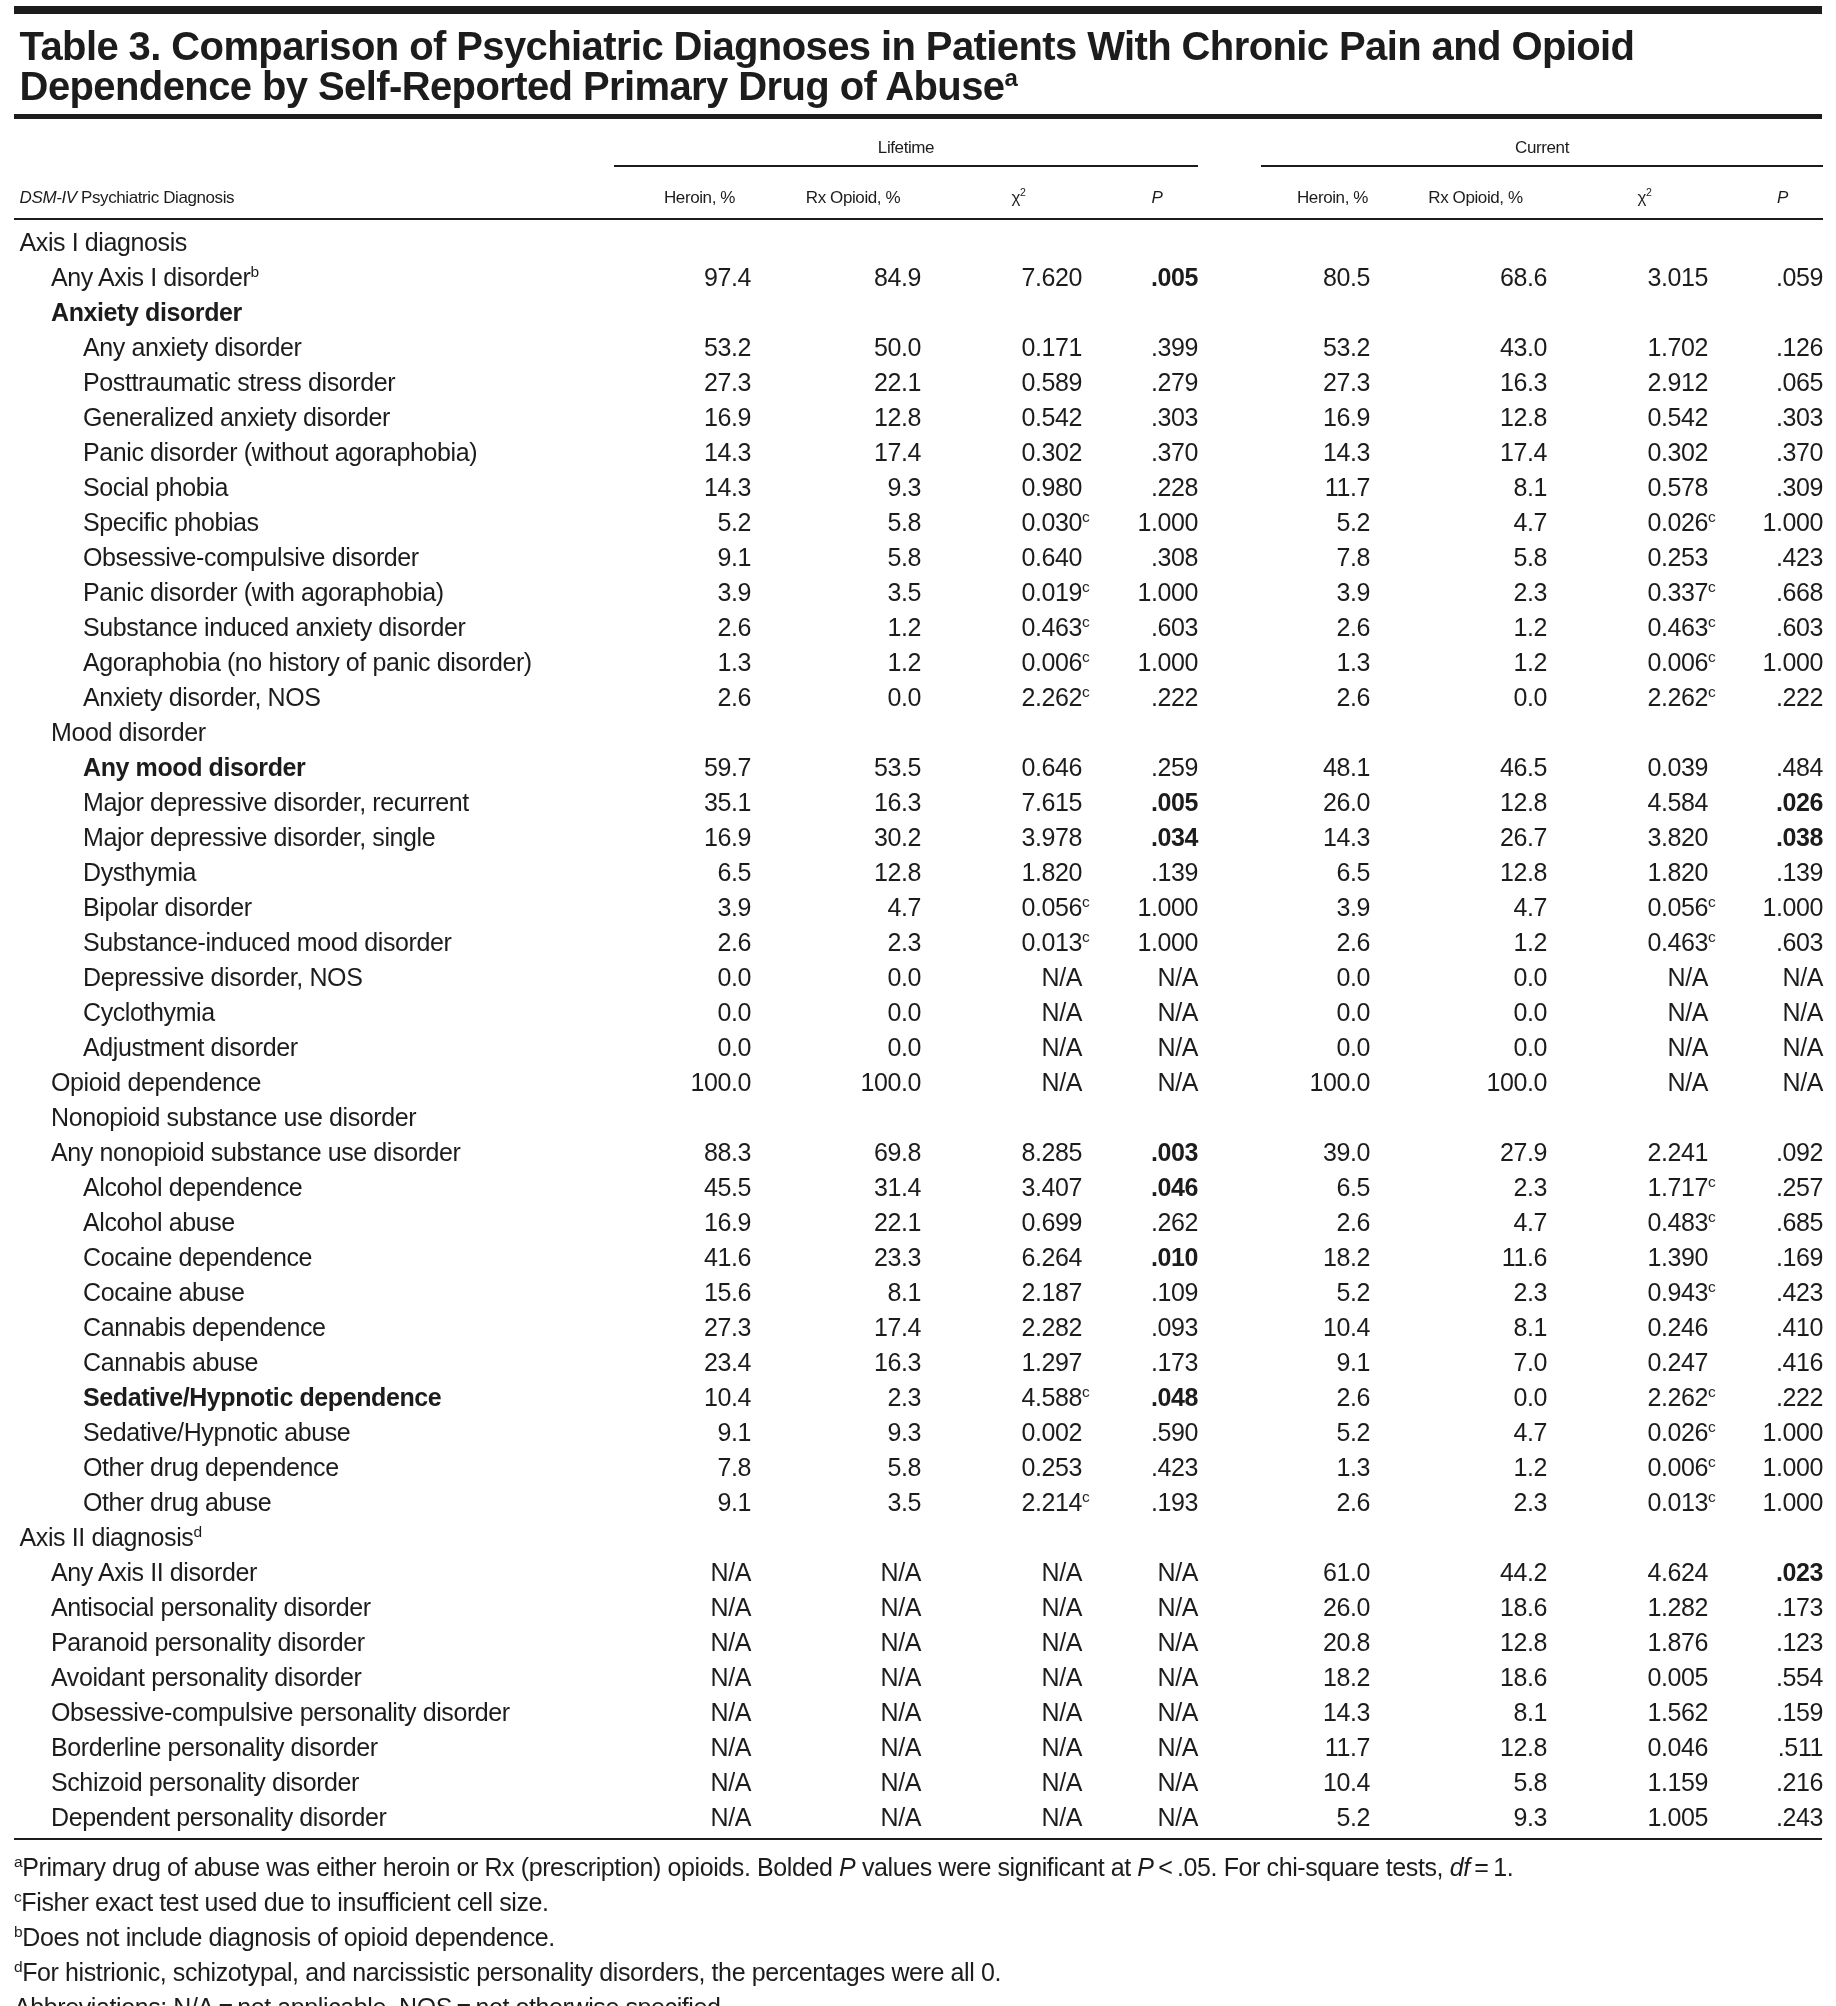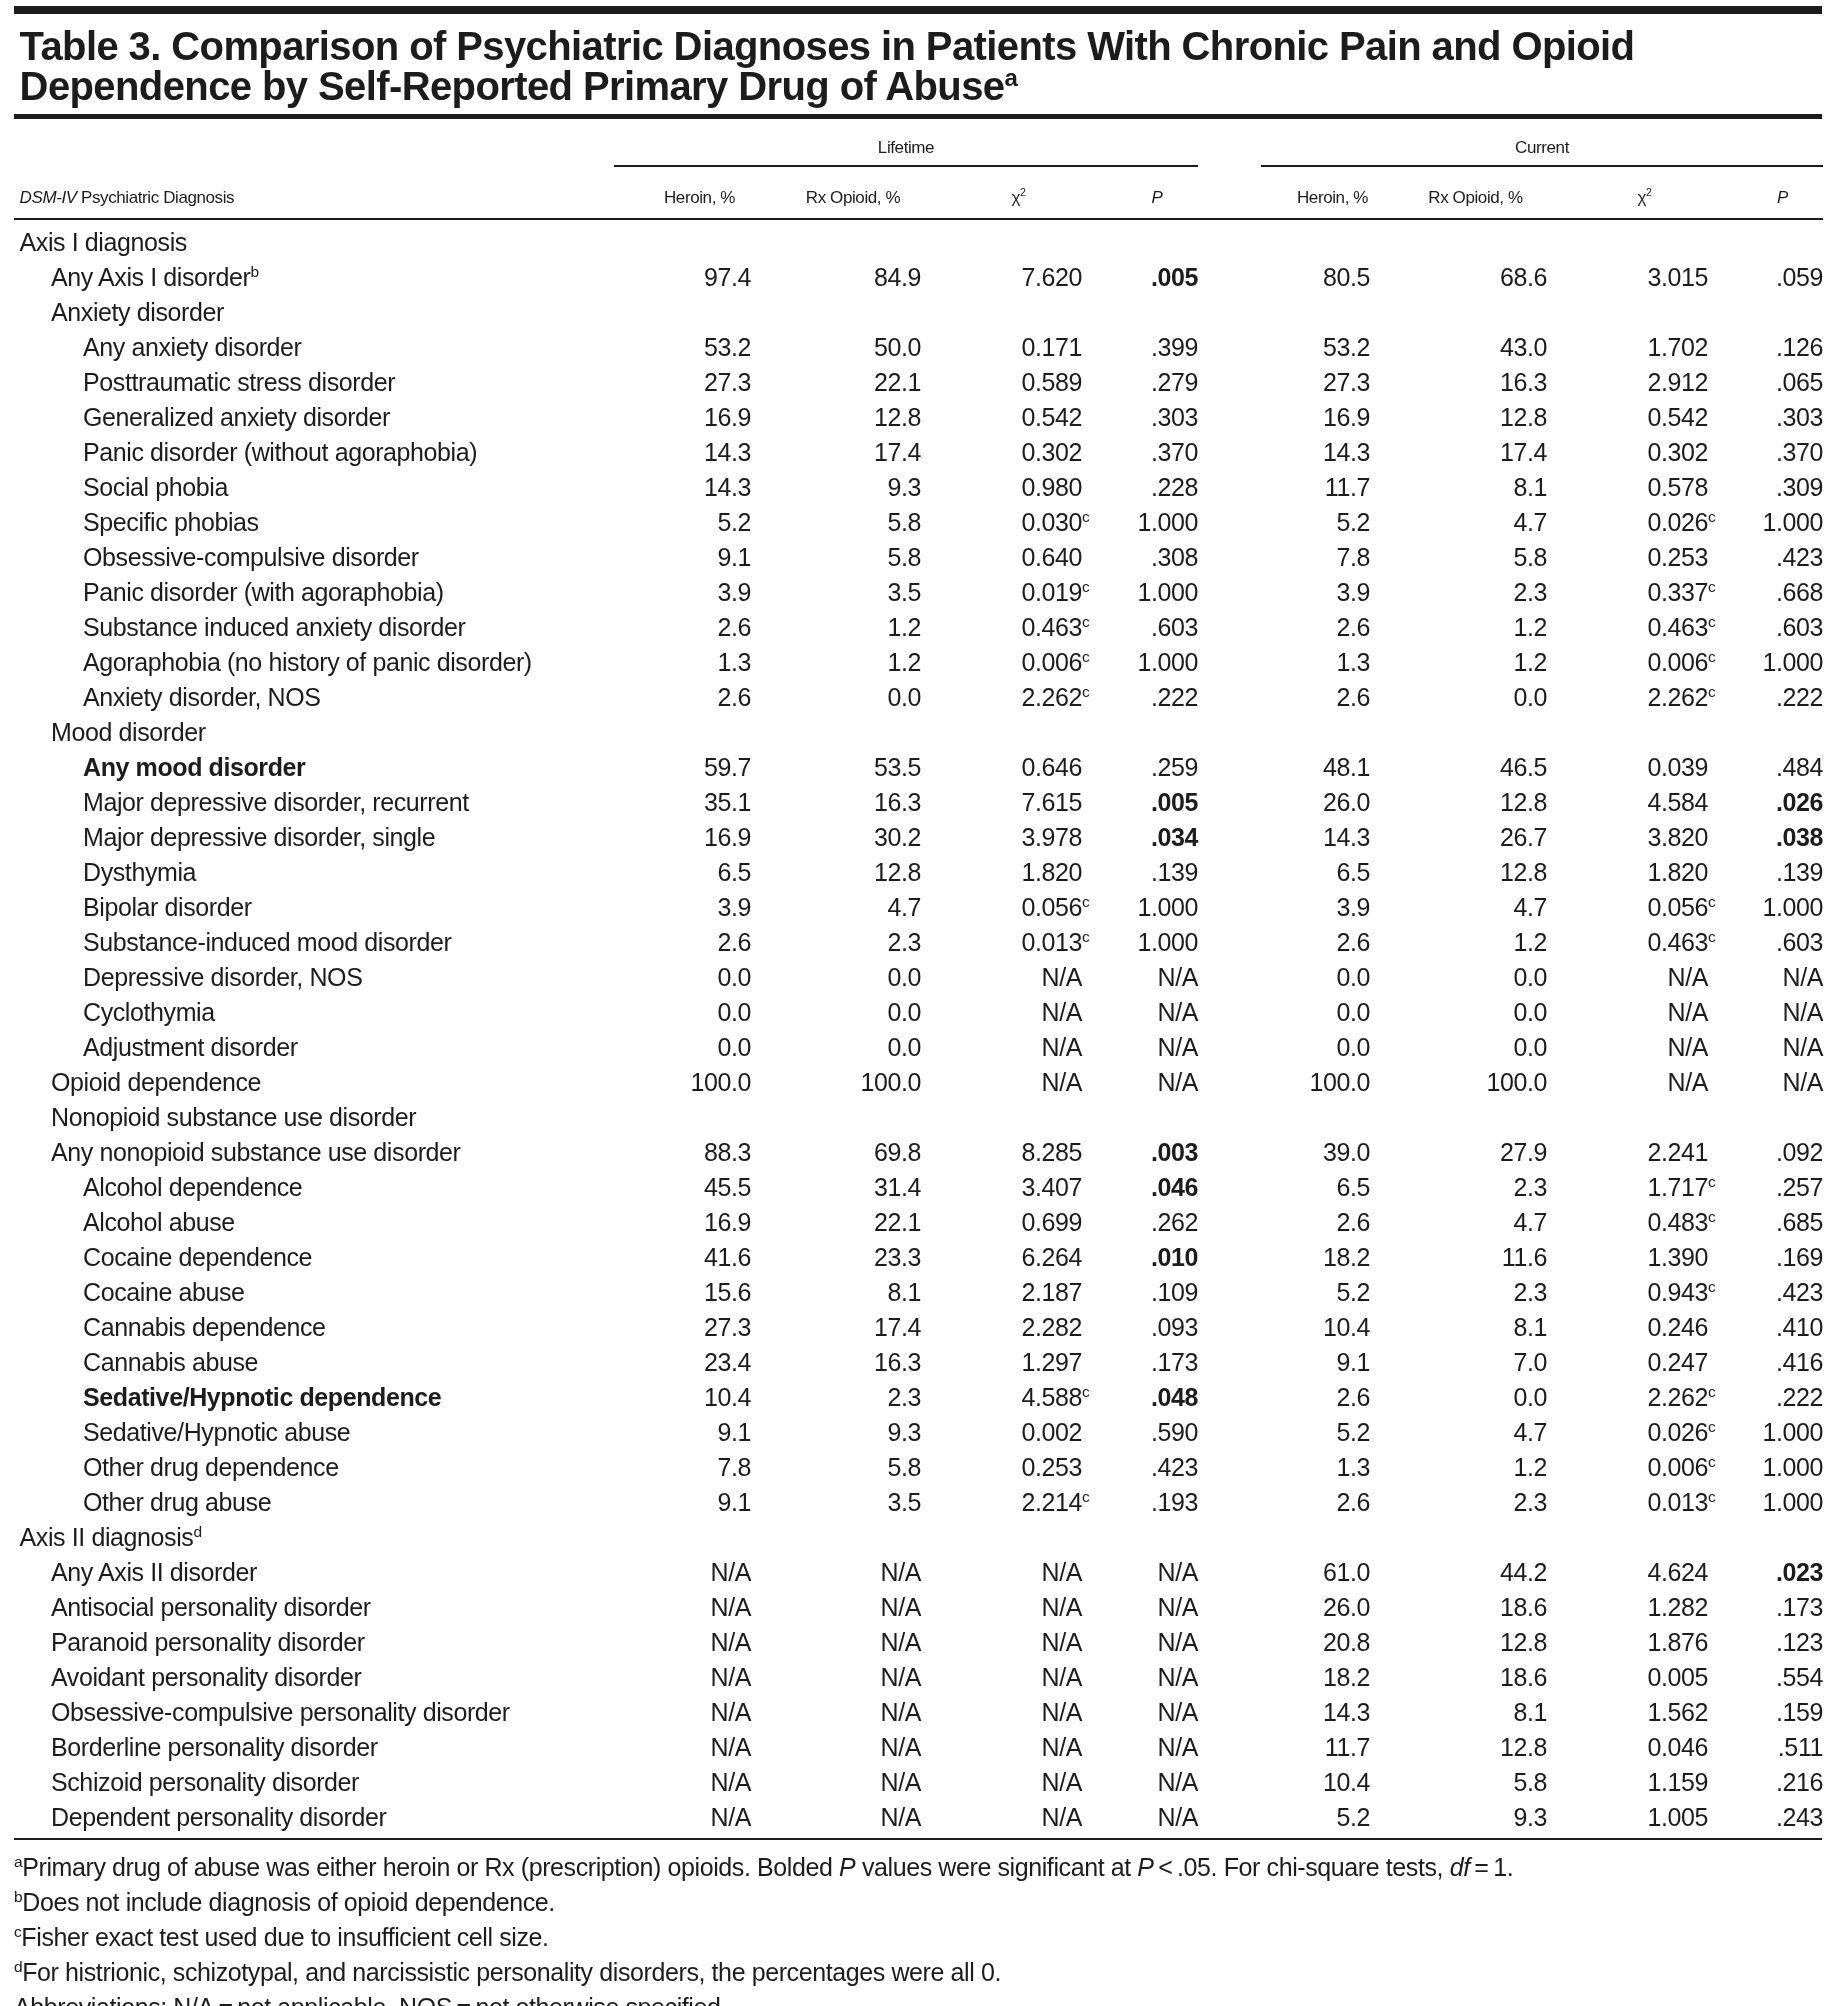--- a/index.html
+++ b/index.html
@@ -88,21 +88,21 @@
           <td class="num"><span>84.9</span></td>
           <td class="num"><span>7.620</span></td>
           <td class="num"><span class="b">.005</span></td>
           <td></td>
           <td class="num"><span>80.5</span></td>
           <td class="num"><span>68.6</span></td>
           <td class="num"><span>3.015</span></td>
           <td class="num"><span>.059</span></td>
         </tr>
         <tr>
-          <td class="lbl" style="padding-left: 37px;"><span>Anxiety disorder</span></td>
+          <td class="lbl" style="padding-left: 37px; font-weight: bold;"><span>Anxiety disorder</span></td>
           <td colspan="9"></td>
         </tr>
         <tr>
           <td class="lbl" style="padding-left: 69px;"><span>Any anxiety disorder</span></td>
           <td class="num"><span>53.2</span></td>
           <td class="num"><span>50.0</span></td>
           <td class="num"><span>0.171</span></td>
           <td class="num"><span>.399</span></td>
           <td></td>
           <td class="num"><span>53.2</span></td>
@@ -588,20 +588,20 @@
           <td class="num"><span>5.2</span></td>
           <td class="num"><span>9.3</span></td>
           <td class="num"><span>1.005</span></td>
           <td class="num"><span>.243</span></td>
         </tr>
       </tbody>
   </table>
 
   <div class="footnotes">
       <div class="fnote"><sup>a</sup><span>Primary drug of abuse was either heroin or Rx (prescription) opioids. Bolded </span><span class="i">P</span><span> values were significant at </span><span class="i">P</span><span> &lt; .05. For chi-square tests, </span><span class="i">df</span><span> = 1.</span></div>
+      <div class="fnote"><sup>c</sup><span>Fisher exact test used due to insufficient cell size.</span></div>
       <div class="fnote"><sup>b</sup><span>Does not include diagnosis of opioid dependence.</span></div>
-      <div class="fnote"><sup>c</sup><span>Fisher exact test used due to insufficient cell size.</span></div>
       <div class="fnote"><sup>d</sup><span>For histrionic, schizotypal, and narcissistic personality disorders, the percentages were all 0.</span></div>
       <div class="fnote"><span>Abbreviations: N/A = not applicable, NOS = not otherwise specified.</span></div>
     </div>
 
 </div>
 
 
 </body></html>

